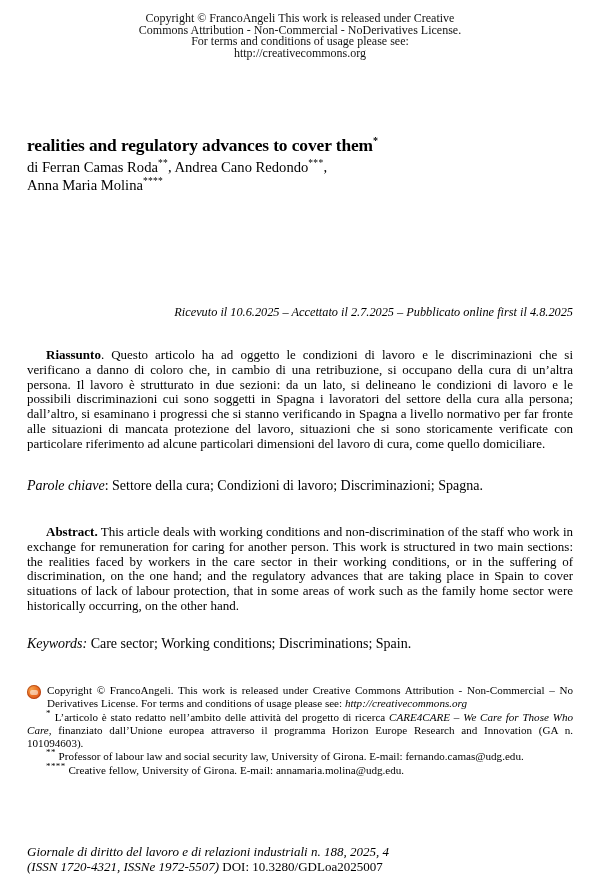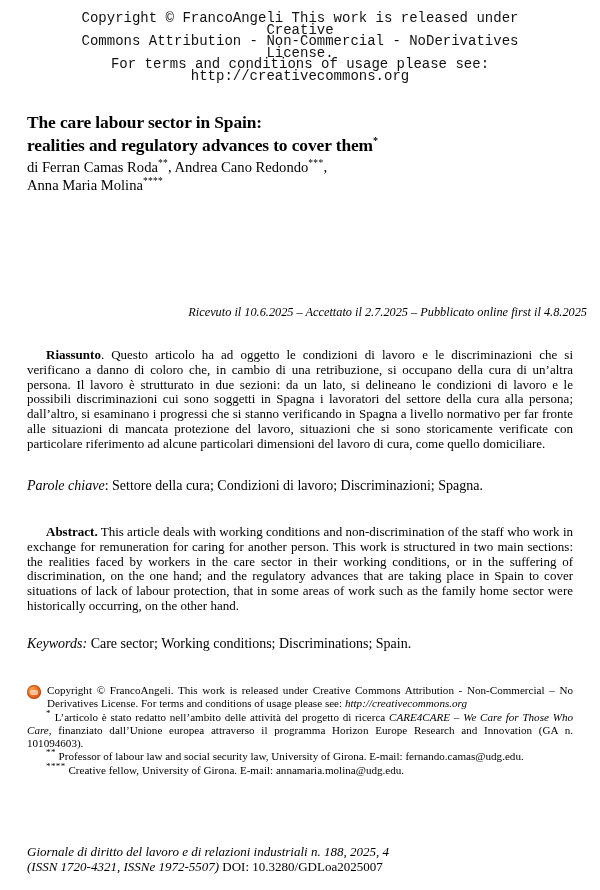--- a/index.html
+++ b/index.html
@@ -18,22 +18,22 @@
     box-sizing: border-box;
   }
 
   
   .banner {
     position: absolute;
     left: 60px;
     top: 13px;
     width: 480px;
     text-align: center;
-    font-family: Liberation Mono, monospace;
-    font-size: 14px;
+    font-family: Liberation Serif, serif;
+    font-size: 12px;
     line-height: 11.6px;
     color: #111;
   }
 
   
   .title {
     position: absolute;
     left: 27px;
     top: 99px;
     width: 546px;
@@ -61,21 +61,21 @@
   .authors sup {
     font-size: 9.5px;
     vertical-align: super;
     line-height: 0;
     letter-spacing: 0.3px;
   }
 
   
   .dates {
     position: absolute;
-    left: 41px;
+    left: 27px;
     top: 305px;
     width: 546px;
     text-align: right;
     font-style: italic;
     font-size: 12.3px;
     line-height: 15px;
   }
 
   
   .abs {
@@ -170,21 +170,21 @@
 <div class="page">
 
   <div class="banner">
     <div>Copyright © FrancoAngeli This work is released under Creative</div>
     <div>Commons Attribution - Non-Commercial - NoDerivatives License.</div>
     <div>For terms and conditions of usage please see:</div>
     <div>http://creativecommons.org</div>
   </div>
 
   <h1 class="title">
-    <span>The care labour sector in Spain:</span><br>
+    <br>
     <span>realities and regulatory advances to cover them</span><sup>*</sup>
   </h1>
 
   <div class="authors">
     <span>di Ferran Camas Roda</span><sup>**</sup><span>, Andrea Cano Redondo</span><sup>***</sup><span>,</span><br>
     <span>Anna Maria Molina</span><sup>****</sup>
   </div>
 
   <div class="dates">Ricevuto il 10.6.2025 – Accettato il 2.7.2025 – Pubblicato online first il 4.8.2025</div>
 

